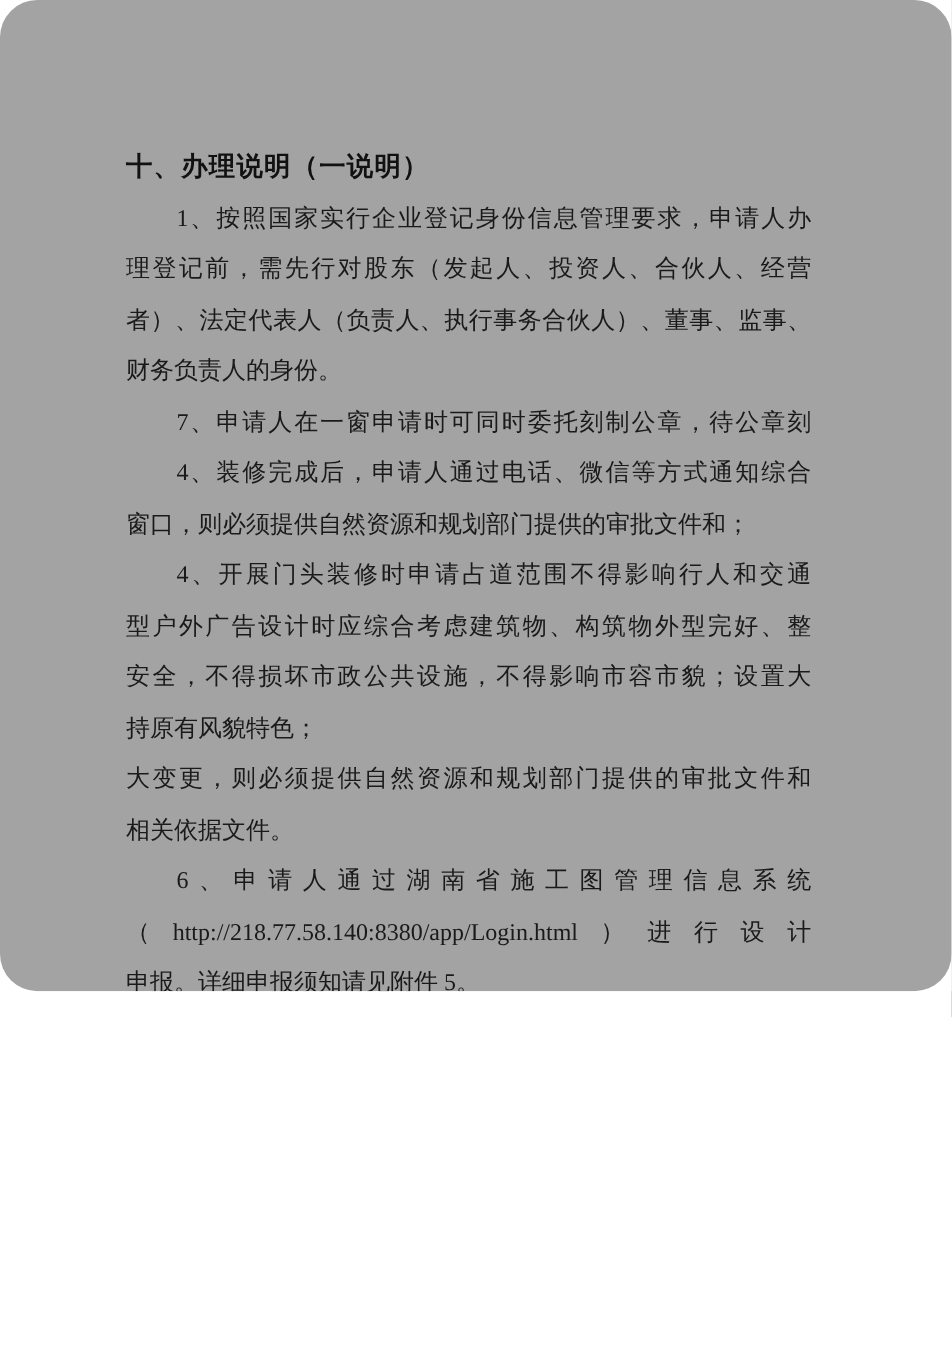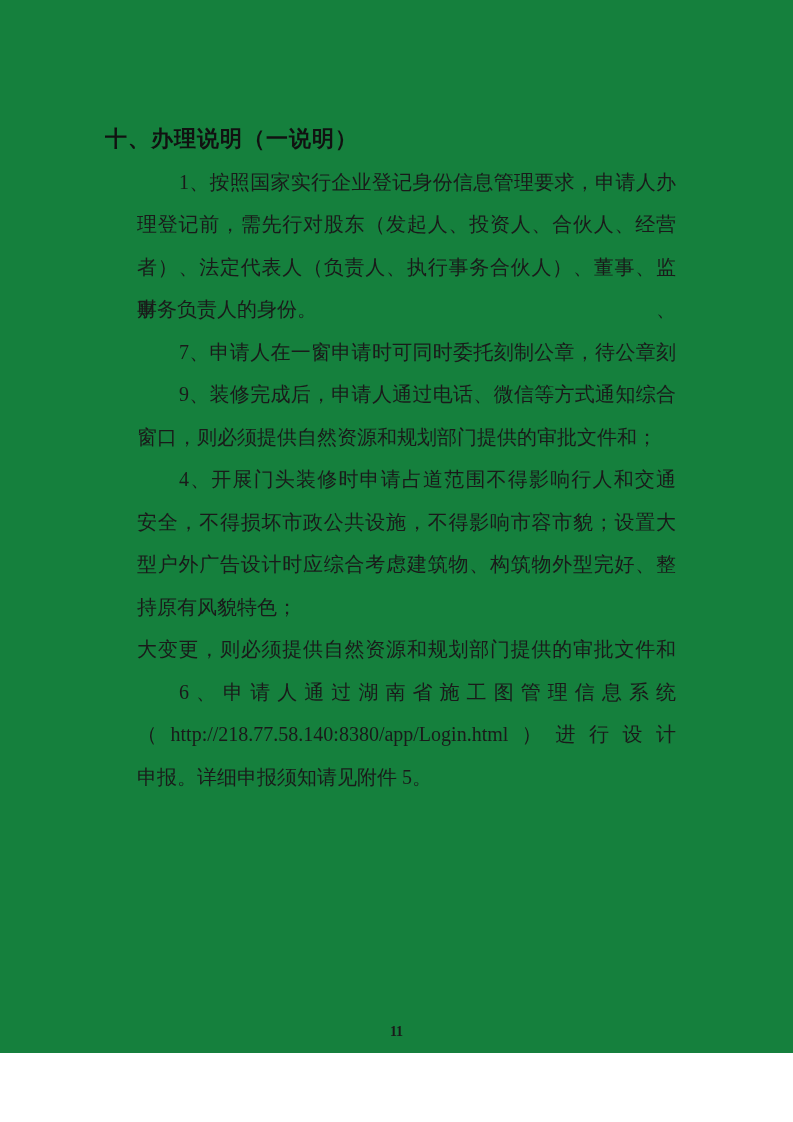--- a/index.html
+++ b/index.html
@@ -3,24 +3,25 @@
 <meta charset="utf-8">
 <style>
   html, body {
     margin: 0;
     padding: 0;
     background: #ffffff;
   }
   .page {
     position: relative;
     width: 793px;
-    height: 1053px;
-    background: #15803d;
+    height: 826px;
+    background: #a3a3a3;
     overflow: hidden;
     color: #1a1a1a;
+    border-radius: 31px;
   }
   .content {
     position: absolute;
     left: 105px;
     top: 118px;
     width: 571px;
   }
   .heading {
     margin: 0;
     font-family: "Liberation Sans", "DejaVu Sans", sans-serif;
@@ -35,21 +36,20 @@
   .paragraph {
     margin: 0;
   }
   .line {
     font-family: "Liberation Serif", "DejaVu Serif", serif;
     font-size: 20px;
     line-height: 42.5px;
     height: 42.5px;
     text-align: left;
     color: #1a1a1a;
-    margin-left: 32px;
   }
   .line.indent {
     text-indent: 42px;
   }
   .line.fill {
     text-align: justify;
     text-align-last: justify;
   }
   .footer {
     position: absolute;
@@ -75,31 +75,32 @@
         <div class="paragraph">
           <div class="line indent fill">1、按照国家实行企业登记身份信息管理要求，申请人办</div>
           <div class="line fill">理登记前，需先行对股东（发起人、投资人、合伙人、经营</div>
           <div class="line fill">者）、法定代表人（负责人、执行事务合伙人）、董事、监事、</div>
           <div class="line">财务负责人的身份。</div>
         </div>
         <div class="paragraph">
           <div class="line indent fill">7、申请人在一窗申请时可同时委托刻制公章，待公章刻</div>
         </div>
         <div class="paragraph">
-          <div class="line indent fill">9、装修完成后，申请人通过电话、微信等方式通知综合</div>
+          <div class="line indent fill">4、装修完成后，申请人通过电话、微信等方式通知综合</div>
           <div class="line">窗口，则必须提供自然资源和规划部门提供的审批文件和；</div>
         </div>
         <div class="paragraph">
           <div class="line indent fill">4、开展门头装修时申请占道范围不得影响行人和交通</div>
+          <div class="line fill">型户外广告设计时应综合考虑建筑物、构筑物外型完好、整</div>
           <div class="line fill">安全，不得损坏市政公共设施，不得影响市容市貌；设置大</div>
-          <div class="line fill">型户外广告设计时应综合考虑建筑物、构筑物外型完好、整</div>
           <div class="line">持原有风貌特色；</div>
         </div>
         <div class="paragraph">
           <div class="line fill">大变更，则必须提供自然资源和规划部门提供的审批文件和</div>
+          <div class="line">相关依据文件。</div>
         </div>
         <div class="paragraph">
           <div class="line indent fill">6、申请人通过湖南省施工图管理信息系统</div>
           <div class="line fill">（http://218.77.58.140:8380/app/Login.html）进行设计</div>
           <div class="line">申报。详细申报须知请见附件 5。</div>
         </div>
       </div>
   </div>
   <div class="footer">
     <span class="page-number">11</span>

